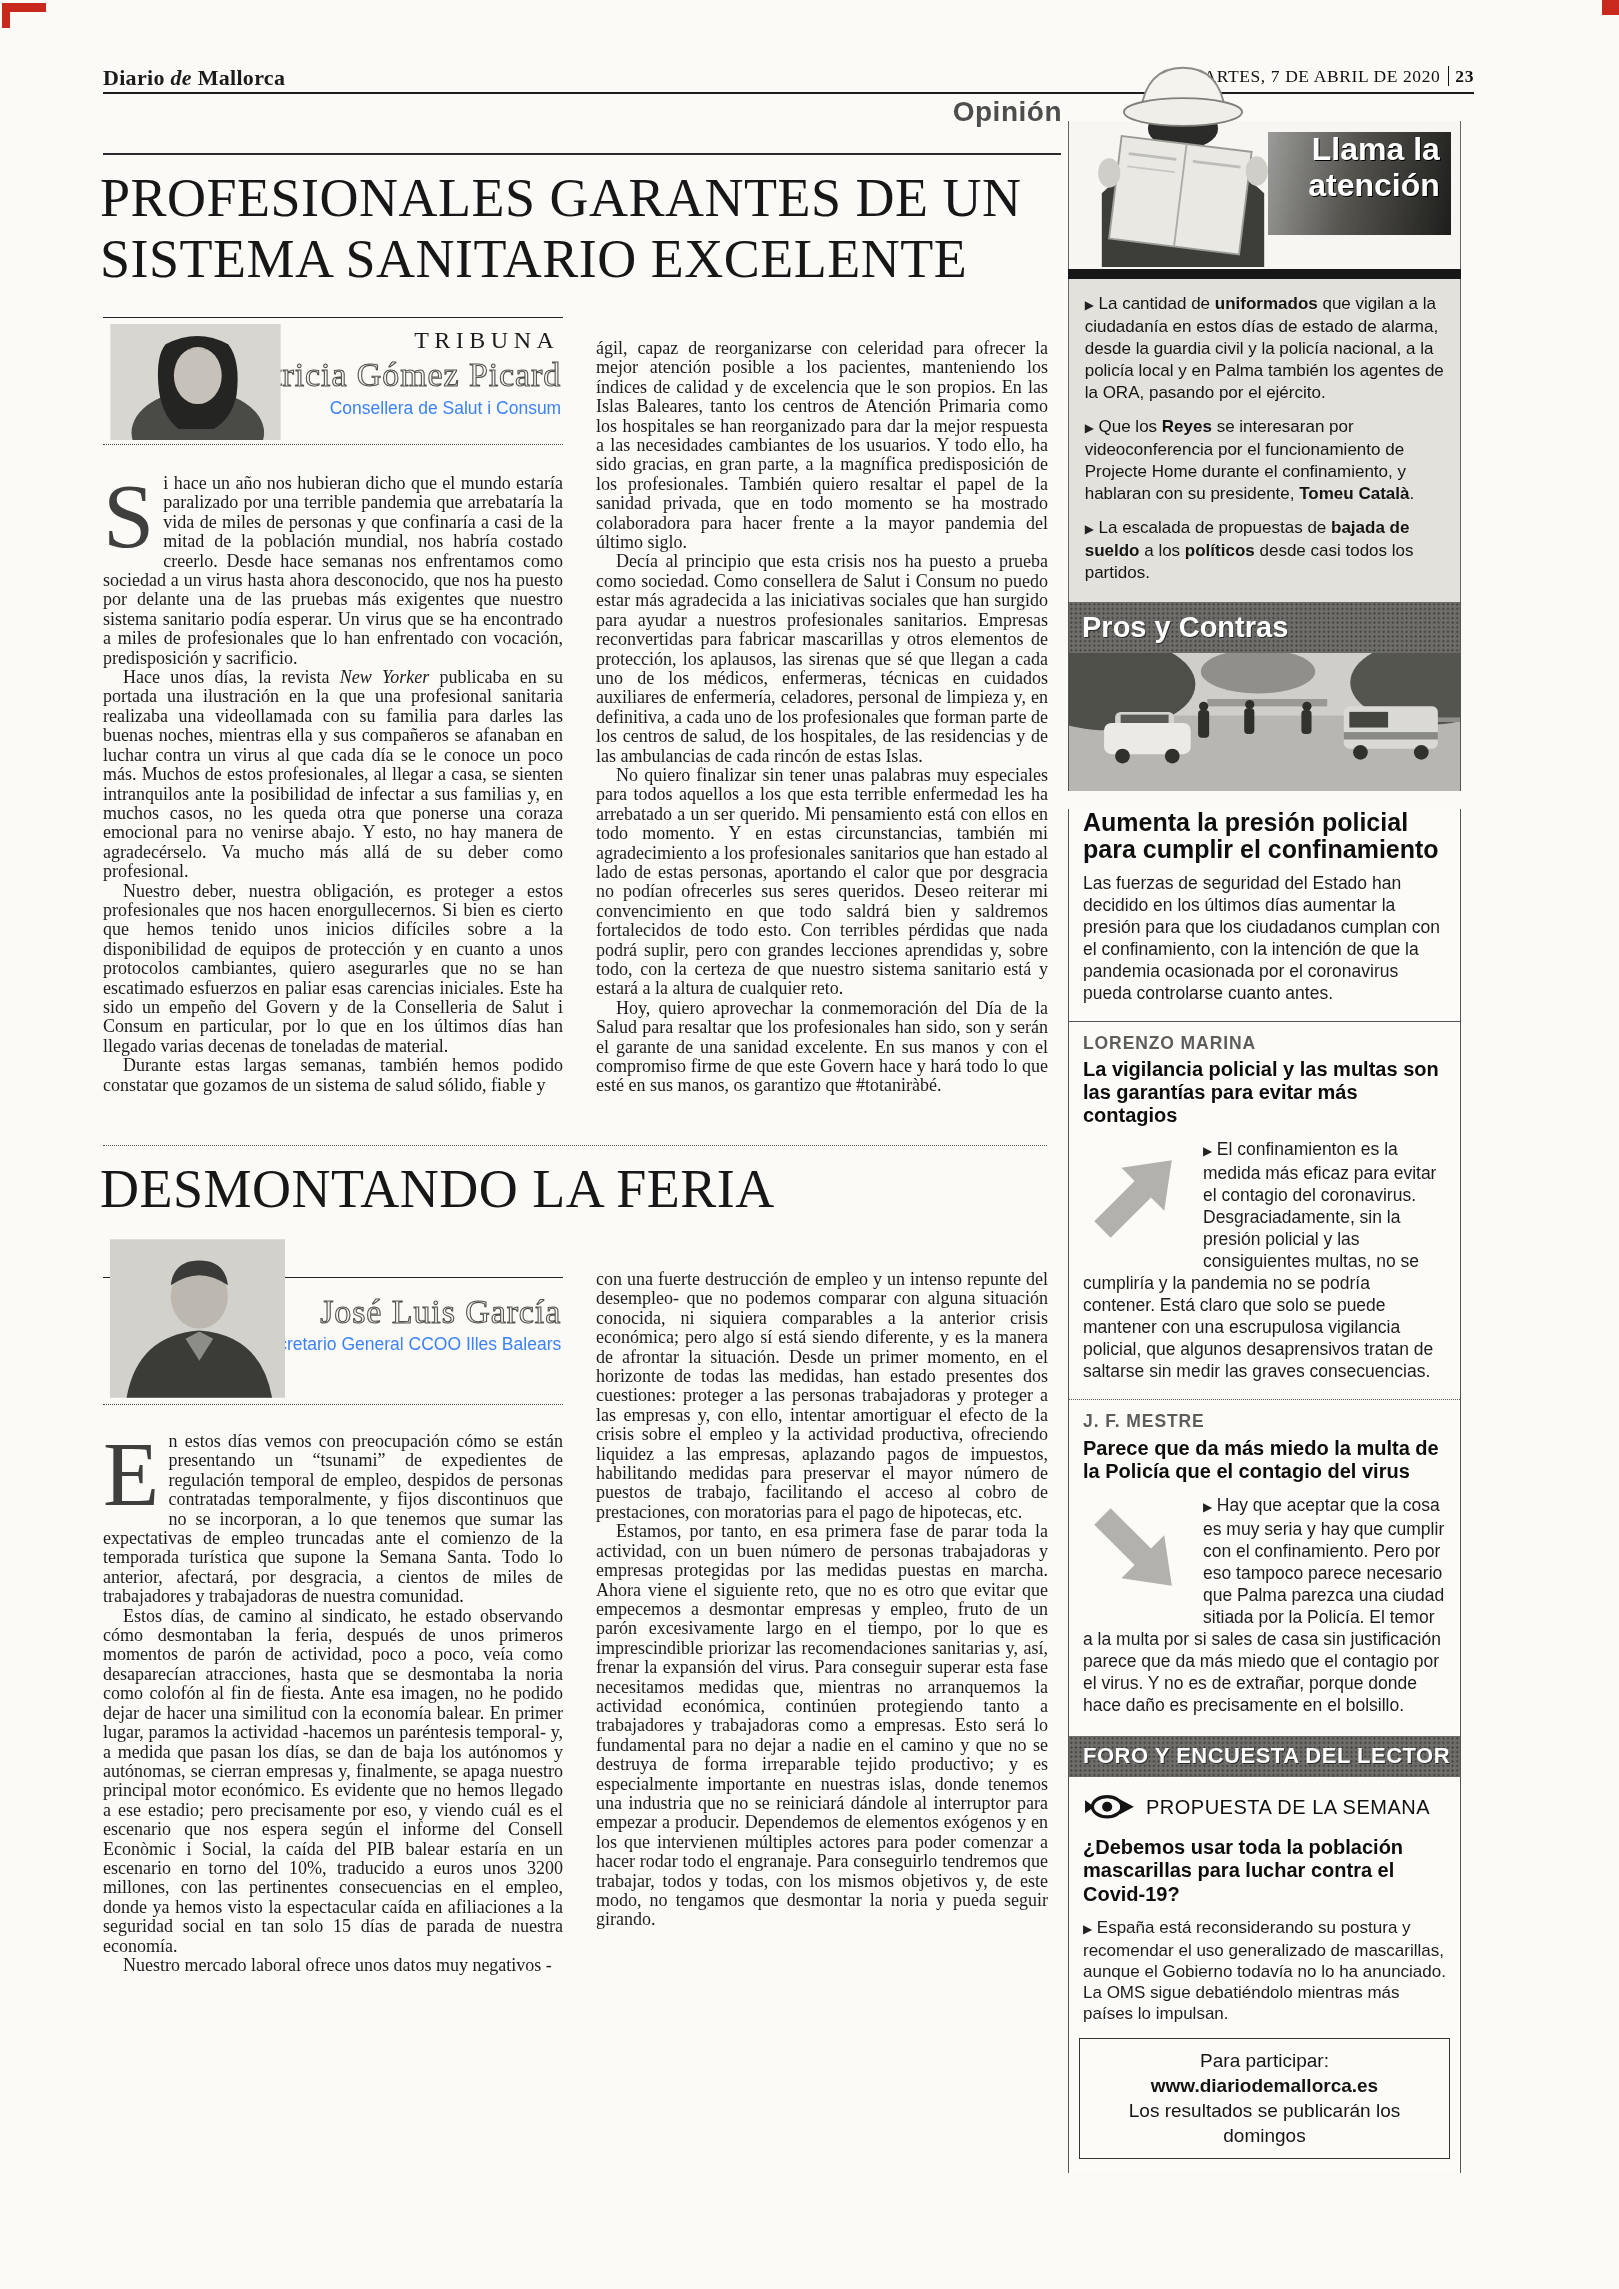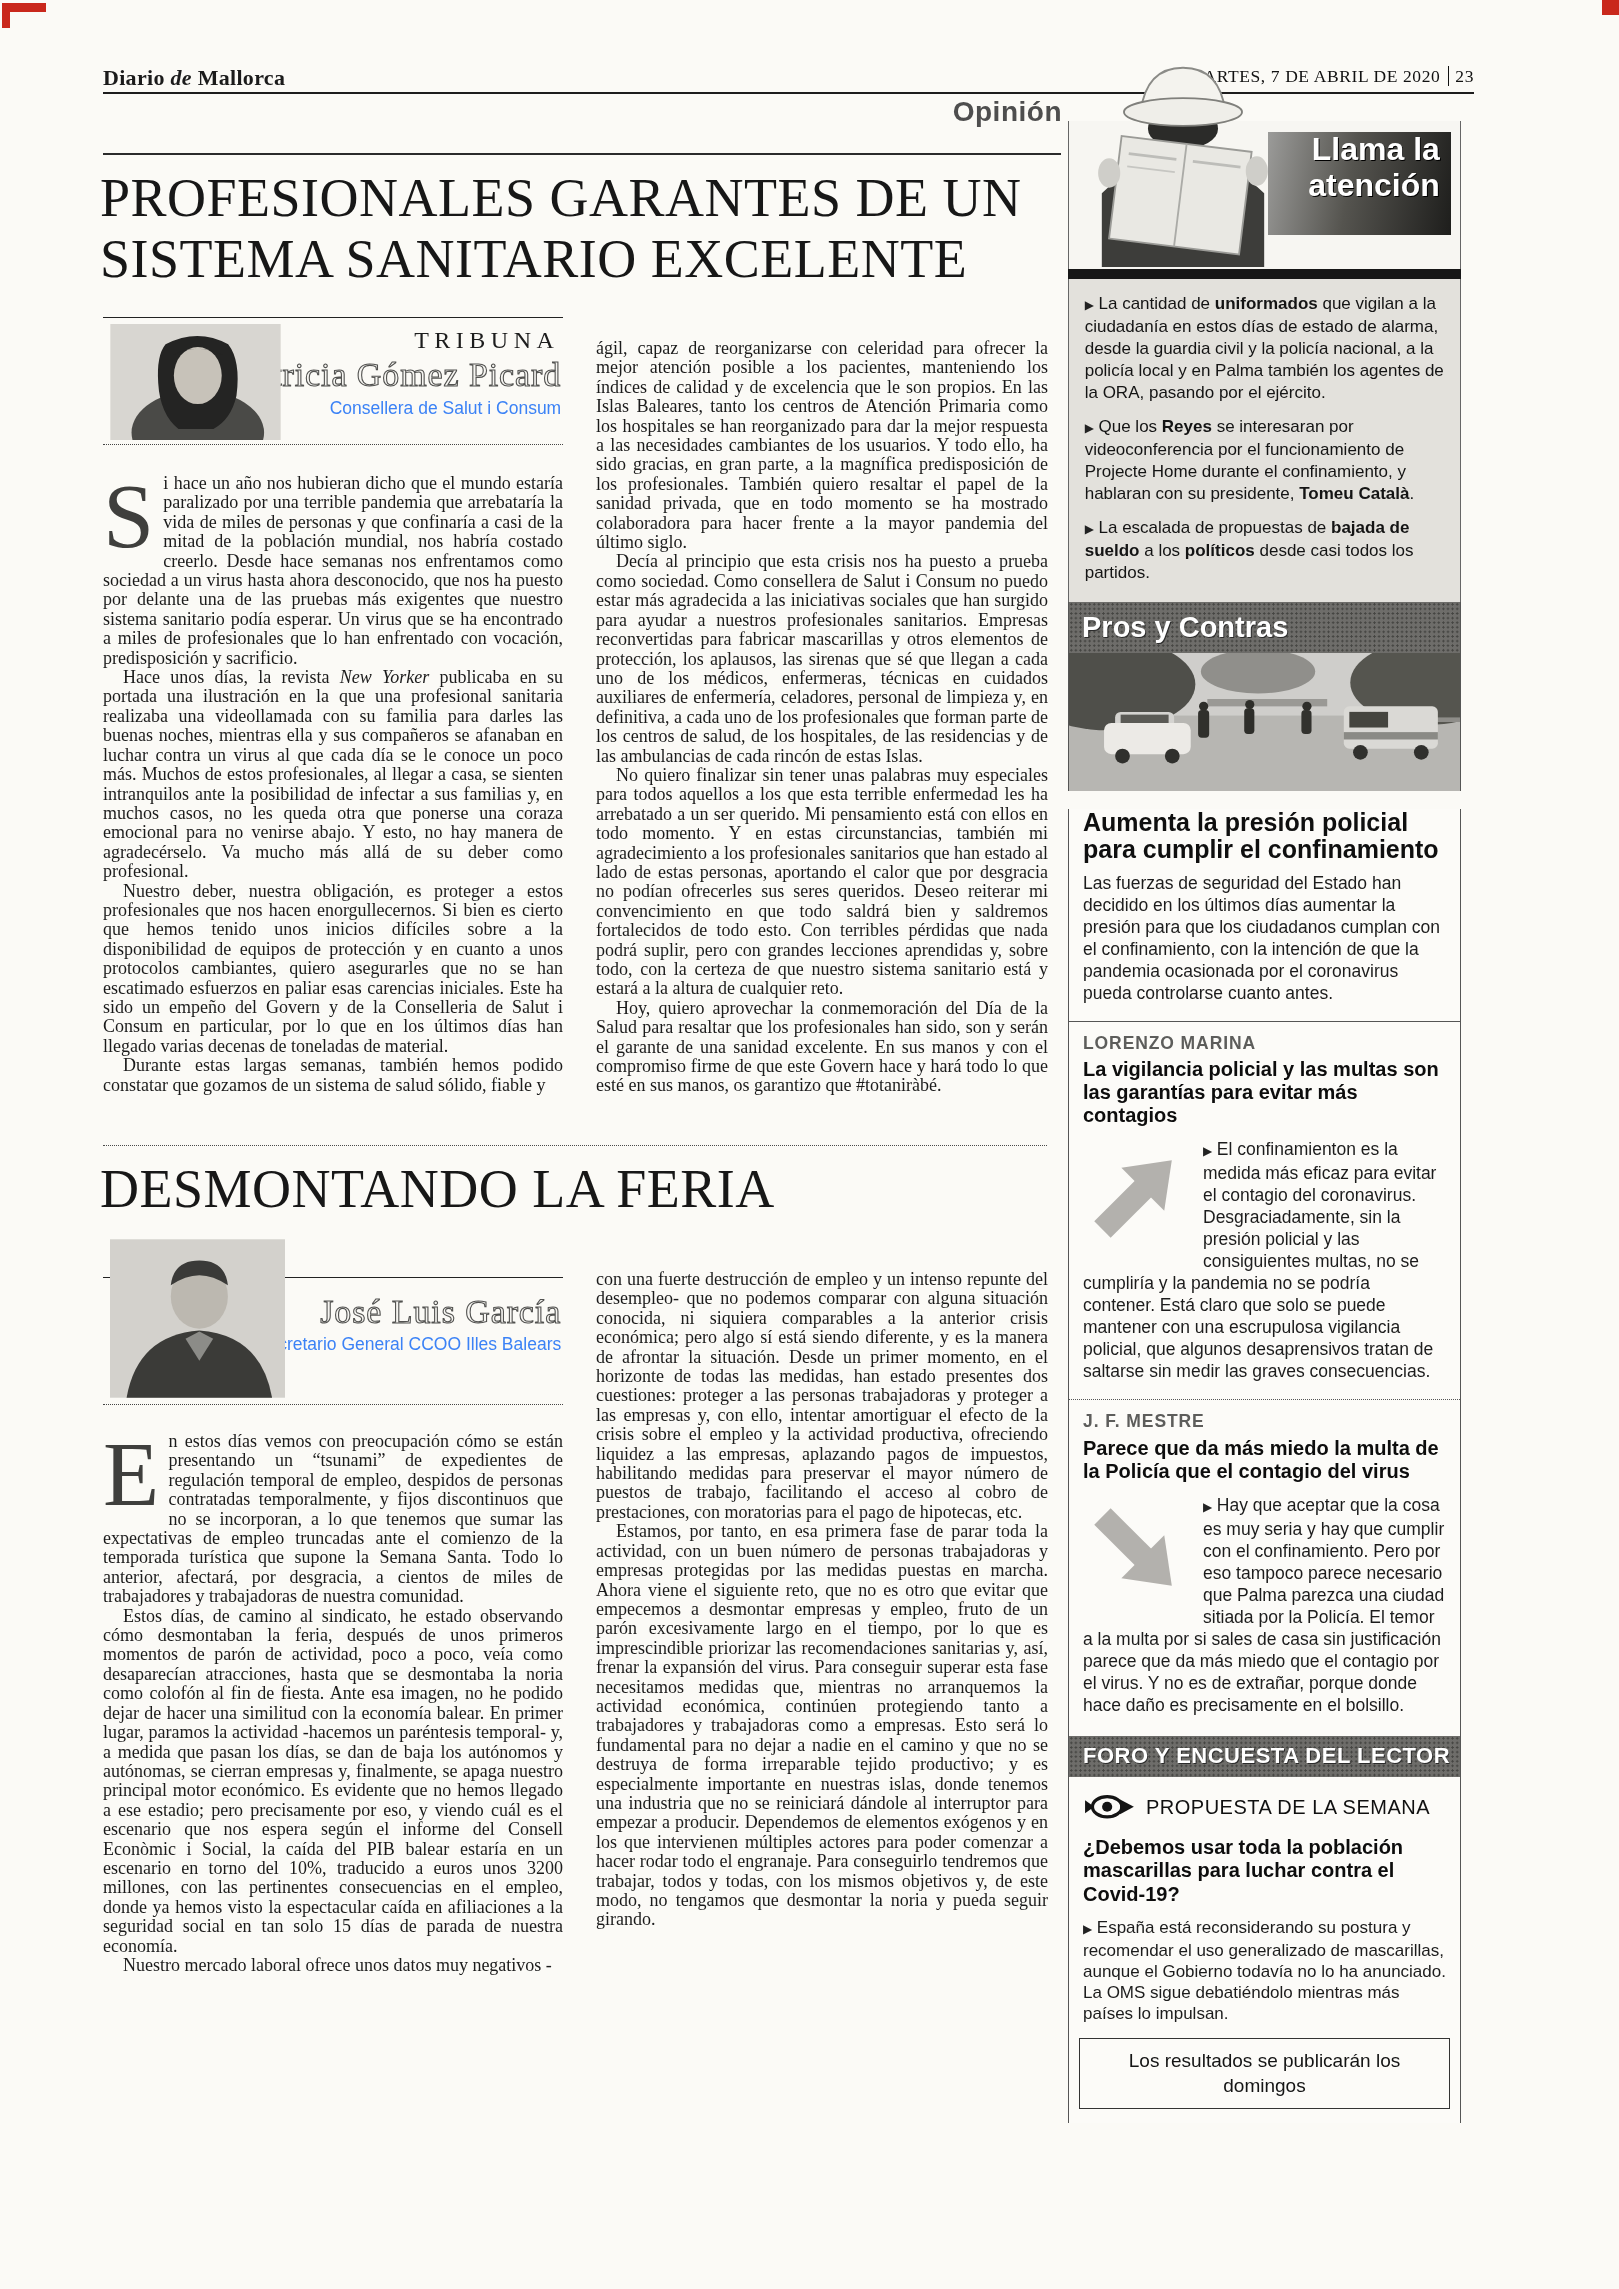--- a/index.html
+++ b/index.html
@@ -8,21 +8,21 @@
   .b{font-weight:bold}.i{font-style:italic}
   
   .crop{position:absolute;background:#c9281c;}
   .crop.tl-h{left:7.4px;top:2.8px;width:39px;height:9.2px;}
   .crop.tl-v{left:1.8px;top:2.8px;width:8.3px;height:25px;}
   .crop.tr{right:0;top:0;width:18.5px;height:14.8px;}
   
   .brand{position:absolute;left:103px;top:65px;font-size:22px;font-weight:bold;letter-spacing:0.3px;}
   .brand .i{font-weight:bold}
   .dateline{position:absolute;top:66px;right:146px;font-size:17.5px;letter-spacing:0.6px;color:#111;}
-  .dateline .pnum{font-weight:normal;border-left:1.8px solid #111;padding-left:6.5px;margin-left:7.4px;}
+  .dateline .pnum{font-weight:bold;border-left:1.8px solid #111;padding-left:6.5px;margin-left:7.4px;}
   .rule-top{position:absolute;left:103px;top:92px;width:1371px;height:1.8px;background:#1d1d1d;}
   .opinion{position:absolute;top:98px;right:558px;font:bold 28px/1 "Liberation Sans","DejaVu Sans",sans-serif;
            color:#4e4e4e;letter-spacing:0.5px;}
   .rule-op{position:absolute;left:103px;top:153px;width:958px;height:1.8px;background:#2b2b2b;}
   
   .headline{position:absolute;left:100px;font-weight:normal;color:#171717;
             font-size:54px;line-height:1.13;letter-spacing:0.5px;}
   .h-a1{top:168px;width:969px;}
   .h-a2{top:1159px;width:969px;}
   
@@ -271,19 +271,20 @@
           <circle cx="26" cy="16" r="5.5" fill="#141414"></circle>
           <polygon points="40,8 55,16 40,24" fill="#141414"></polygon>
         </svg>
         <div class="prop-label">PROPUESTA DE LA SEMANA</div>
       </div>
 
       <div class="foro-q">¿Debemos usar toda la población mascarillas para luchar contra el Covid-19?</div>
       <p class="sb-text foro-a"><span class="arrow">▶</span><span>España está reconsiderando su postura y recomendar el uso generalizado de mascarillas, aunque el Gobierno todavía no lo ha anunciado. La OMS sigue debatiéndolo mientras más países lo impulsan.</span></p>
 
       <div class="participate">
+        <div><span>Para participar: </span><span class="b">www.diariodemallorca.es</span></div>
         <div>Los resultados se publicarán los domingos</div>
       </div>
     </div>
   </div>
 
 </div>
 
 
 </body></html>

